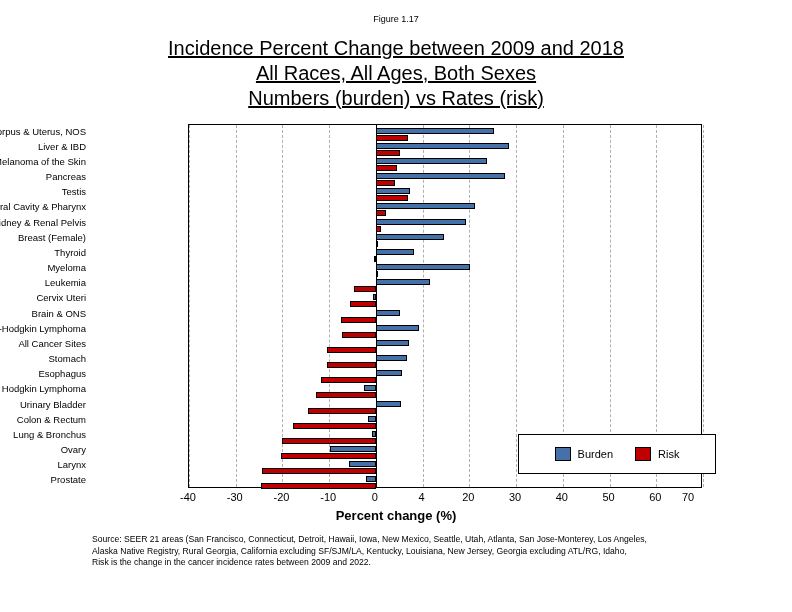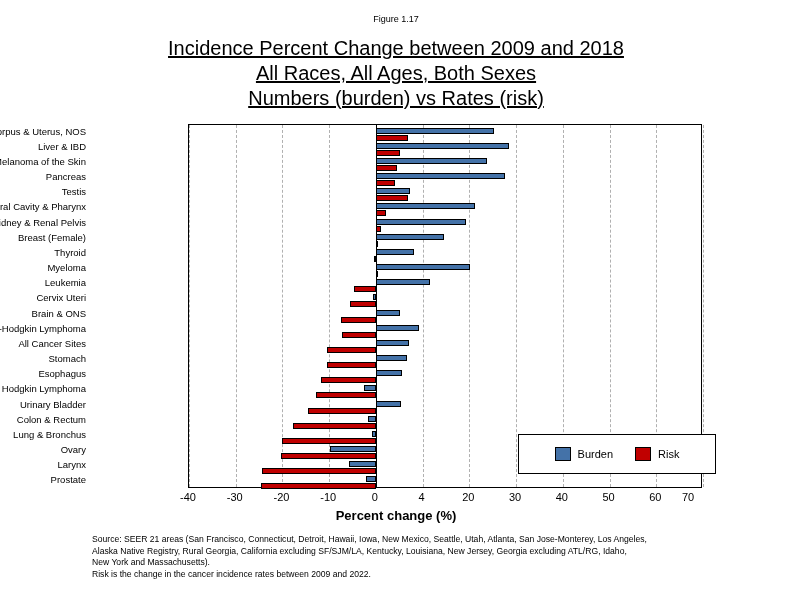--- a/index.html
+++ b/index.html
@@ -166,21 +166,20 @@
   </div>
   <div class="legend-item">
     <span class="legend-swatch risk"></span>
     <span>Risk</span>
   </div>
 </div>
 
 <div id="footnote">
   <span class="ln">Source: SEER 21 areas (San Francisco, Connecticut, Detroit, Hawaii, Iowa, New Mexico, Seattle, Utah, Atlanta, San Jose-Monterey, Los Angeles,</span>
   <span class="ln">Alaska Native Registry, Rural Georgia, California excluding SF/SJM/LA, Kentucky, Louisiana, New Jersey, Georgia excluding ATL/RG, Idaho,</span>
-  <span class="ln">New York and Massachusetts).</span>
   <span class="ln">Risk is the change in the cancer incidence rates between 2009 and 2022.</span>
 </div>
 
 <div class="xtick-label" style="left: 168px;">-40</div>
 <div class="xtick-label" style="left: 214.727px;">-30</div>
 <div class="xtick-label" style="left: 261.455px;">-20</div>
 <div class="xtick-label" style="left: 308.182px;">-10</div>
 <div class="xtick-label" style="left: 354.909px;">0</div>
 <div class="xtick-label" style="left: 401.636px;">4</div>
 <div class="xtick-label" style="left: 448.364px;">20</div>

